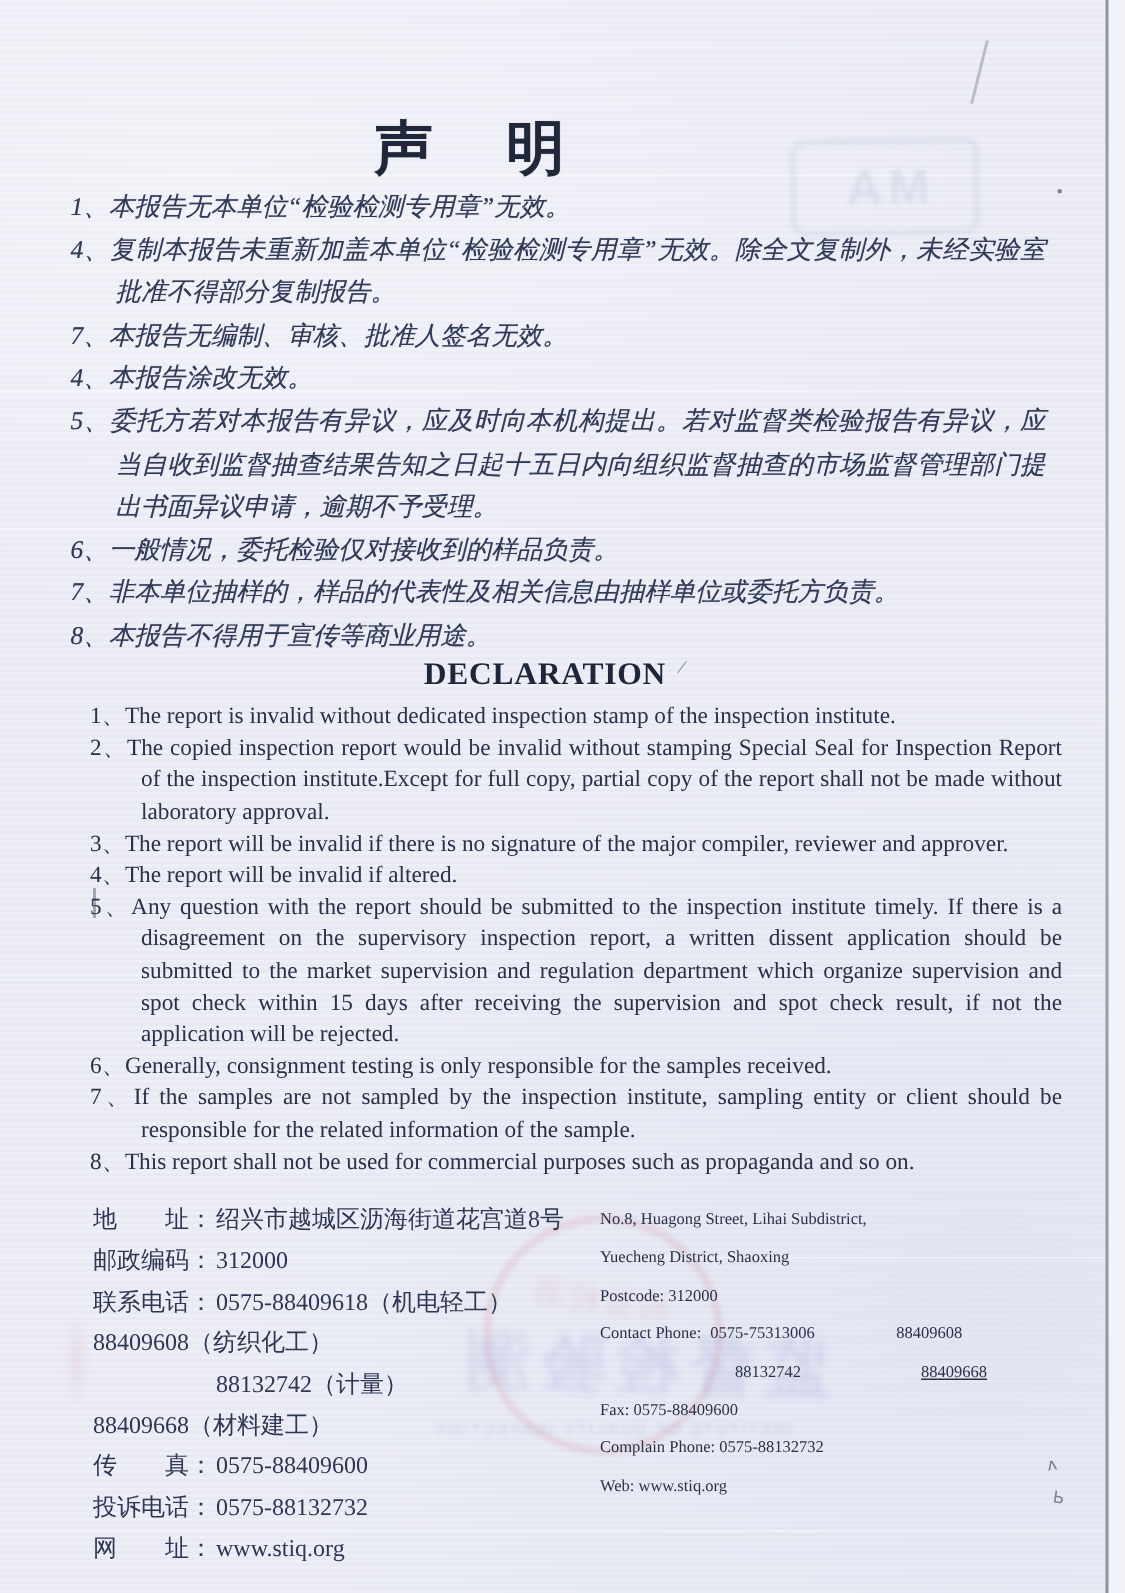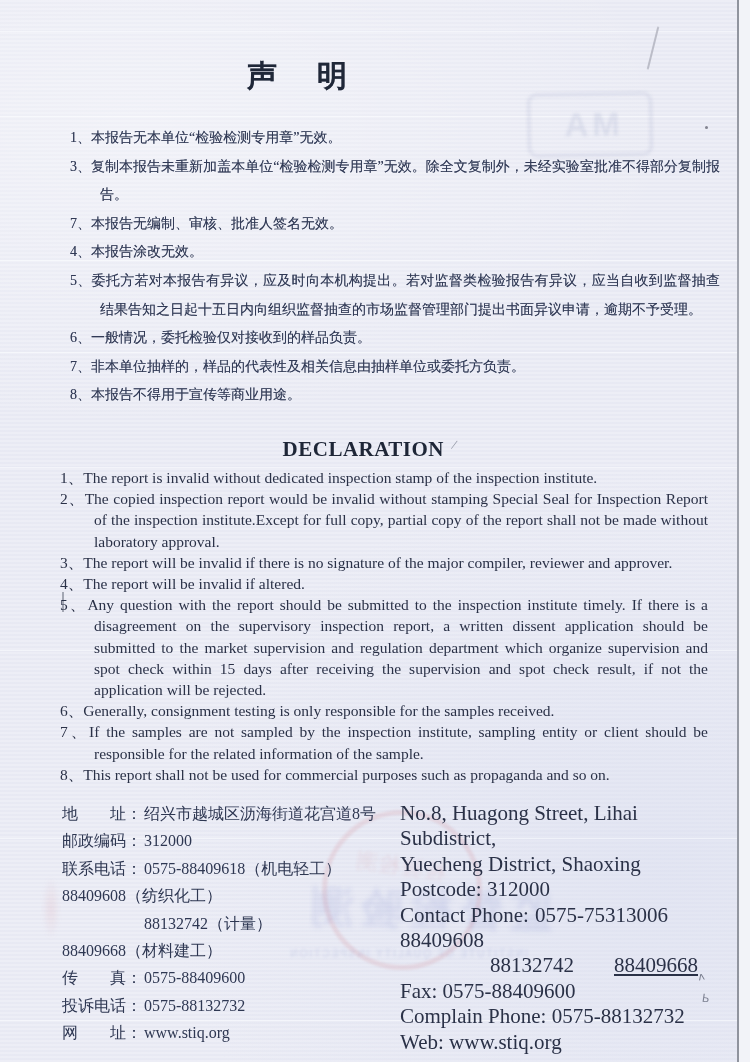--- a/index.html
+++ b/index.html
@@ -38,37 +38,37 @@
     color:rgba(205,118,128,0.15);font-size:21px;letter-spacing:2px;filter:blur(1.8px);
     transform:scaleX(-1) rotate(-8deg);overflow:hidden;text-align:center;line-height:28px;}
   .blue-bleed{position:absolute;left:248px;top:880px;width:305px;height:56px;
     transform:scaleX(-1) rotate(-1deg);filter:blur(2.4px);
     font-family:"Liberation Sans","DejaVu Sans",sans-serif;font-weight:bold;font-size:43px;
     letter-spacing:7px;color:rgba(90,108,188,0.14);white-space:nowrap;overflow:hidden;}
   .blue-bleed-sub{position:absolute;left:266px;top:948px;width:262px;height:15px;
     transform:scaleX(-1);filter:blur(1.4px);font-family:"Liberation Sans","DejaVu Sans",sans-serif;
     font-size:10px;letter-spacing:2px;color:rgba(90,108,188,0.17);white-space:nowrap;overflow:hidden;}
   
-  .title-cn{position:absolute;top:56px;left:0;width:599px;margin:0;text-align:center;
-    font-size:30px;font-weight:bold;letter-spacing:5px;color:#1f2738;
+  .title-cn{position:absolute;top:56px;left:0;width:599px;margin:16px;text-align:center;
+    font-size:39px;font-weight:bold;letter-spacing:5px;color:#1f2738;
     text-shadow:0 0 0.6px rgba(31,39,56,0.6);}
-  .cn-list{position:absolute;top:124px;left:70px;width:650px;margin:0;padding:0;list-style:none;
-    font-size:14px;line-height:28.6px;text-align:justify;color:#313a56;
-    text-shadow:0 0 0.5px rgba(49,58,86,0.55);}
+  .cn-list{position:absolute;top:124px;left:47px;width:650px;margin:0;padding:0;list-style:none;
+    font-size:17px;line-height:28.6px;text-align:justify;color:#313a56;
+    text-shadow:0 0 0.5px rgba(49,58,86,0.55);font-style:italic;}
   .cn-list li{padding-left:30px;text-indent:-30px;}
   .title-en{position:absolute;top:437px;left:0;width:737px;margin:0;text-align:center;
     font-size:21px;font-weight:bold;letter-spacing:0.5px;color:#1e2637;}
   .stray-mark{display:inline-block;font-weight:normal;color:#8a8f9d;font-size:14px;
     transform:rotate(18deg) translateY(-7px);margin-left:6px;}
   .en-list{position:absolute;top:467px;left:60px;width:648px;margin:0;padding:0;list-style:none;
     font-size:15.5px;line-height:21.2px;text-align:justify;color:#2a3147;}
   .en-list li{padding-left:34px;text-indent:-34px;}
   
   .footer-left{position:absolute;left:62px;top:800px;width:330px;font-size:16px;line-height:27.4px;color:#2e3752;z-index:2;}
-  .footer-right{position:absolute;left:400px;top:801px;width:330px;font-size:21px;line-height:25.4px;color:#2a3147;z-index:2;}
+  .footer-right{position:absolute;left:400px;top:801px;width:330px;font-size:11px;line-height:25.4px;color:#2a3147;z-index:2;}
   .f-label{display:inline-block;min-width:82px;}
   .lp-a{display:inline-block;min-width:198px;}
   .rp-a{display:inline-block;min-width:124px;margin-left:6px;}
   .indent-r{padding-left:84px;text-decoration:underline;}
 </style>
 </head>
 <body>
 
 <div class="page">
 
@@ -92,21 +92,21 @@
   <div class="dot1"></div>
   <div class="pen-line"></div>
   <div class="pen-caret">ʌ</div>
   <div class="pen-hook">Ь</div>
   <div class="pink-smudge"></div>
 
   <h1 class="title-cn">声　明</h1>
 
   <ol class="cn-list">
     <li>1、本报告无本单位“检验检测专用章”无效。</li>
-    <li>3、复制本报告未重新加盖本单位“检验检测专用章”无效。除全文复制外，未经实验室批准不得部分复制报告。</li>
+    <li>4、复制本报告未重新加盖本单位“检验检测专用章”无效。除全文复制外，未经实验室批准不得部分复制报告。</li>
     <li>7、本报告无编制、审核、批准人签名无效。</li>
     <li>4、本报告涂改无效。</li>
     <li>5、委托方若对本报告有异议，应及时向本机构提出。若对监督类检验报告有异议，应当自收到监督抽查结果告知之日起十五日内向组织监督抽查的市场监督管理部门提出书面异议申请，逾期不予受理。</li>
     <li>6、一般情况，委托检验仅对接收到的样品负责。</li>
     <li>7、非本单位抽样的，样品的代表性及相关信息由抽样单位或委托方负责。</li>
     <li>8、本报告不得用于宣传等商业用途。</li>
   </ol>
 
   <h2 class="title-en"><span>DECLARATION</span><span class="stray-mark">/</span></h2>
 

